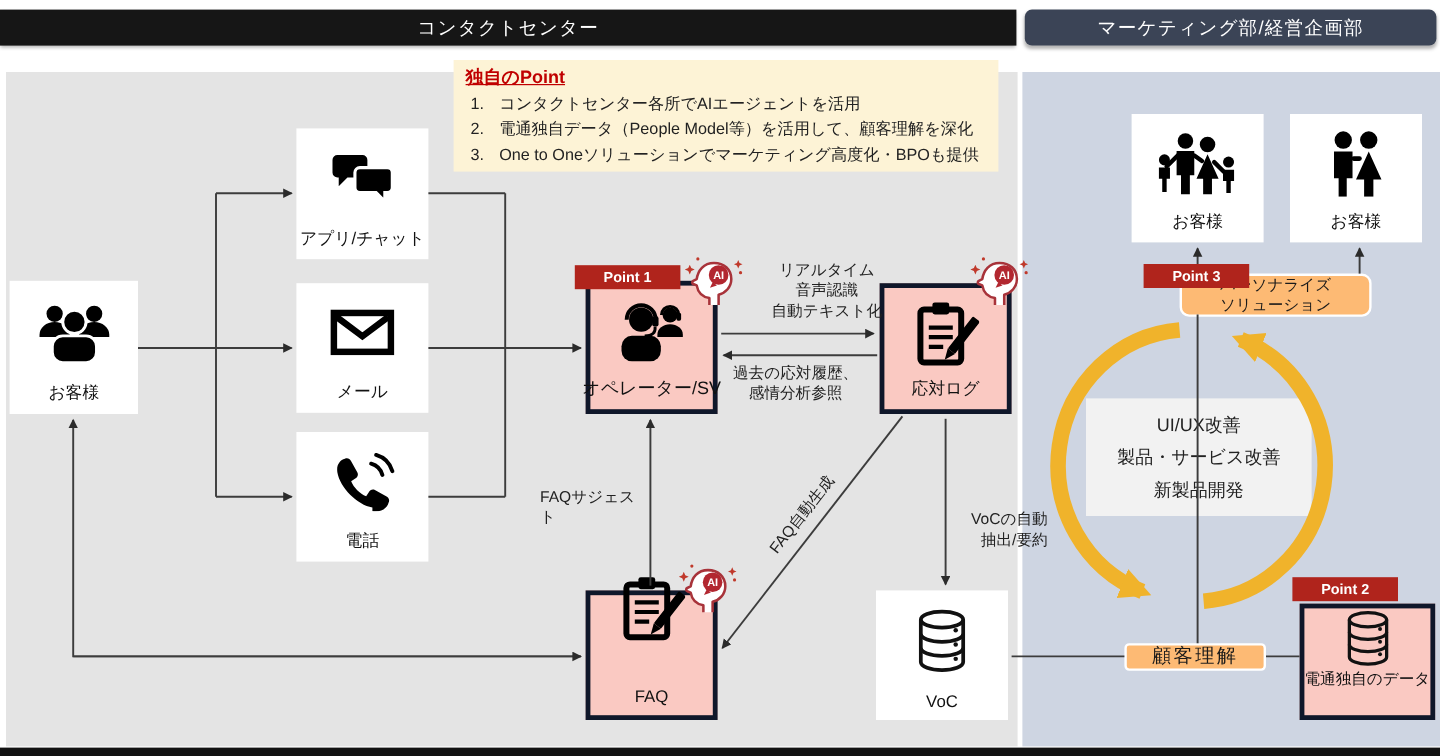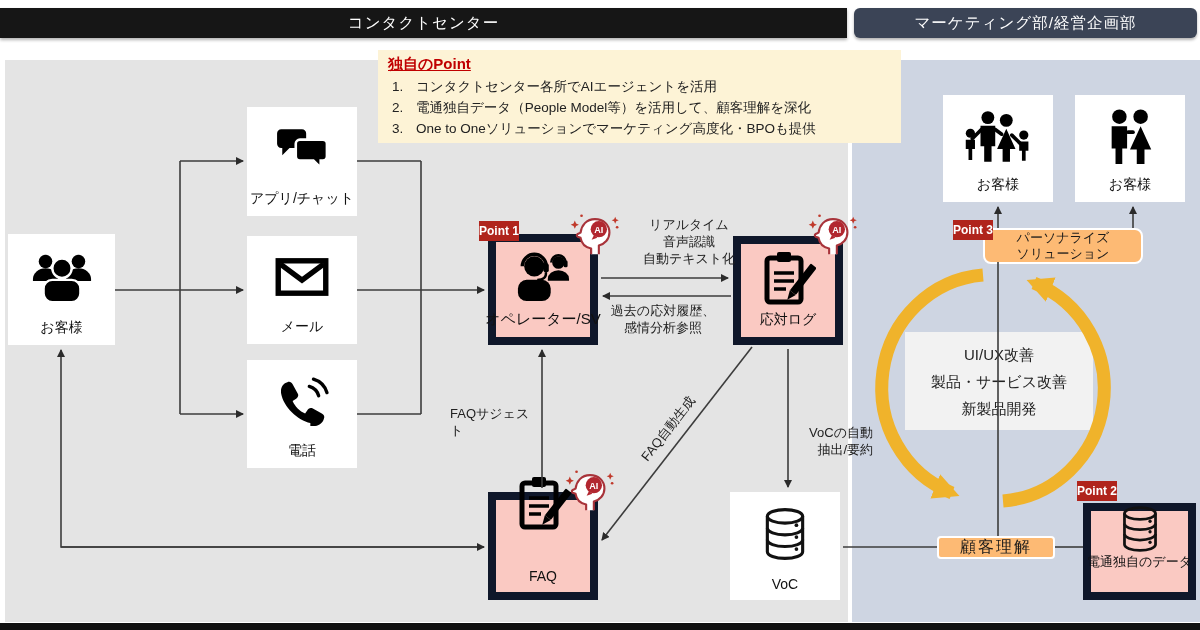--- a/index.html
+++ b/index.html
@@ -11,35 +11,35 @@
        font-size:15.5px;letter-spacing:1px;}
   #hdr-left{left:0;top:8px;width:847px;height:30px;background:#161616;
             box-shadow:0 2px 3px rgba(0,0,0,.3);}
   #hdr-right{left:854px;top:8px;width:343px;height:30px;background:#3b4456;
              border-radius:6px;box-shadow:0 2px 3px rgba(0,0,0,.3);}
   
   #bg-gray{left:5px;top:60px;width:843px;height:562px;background:#e4e4e4;}
   #bg-blue{left:852px;top:60px;width:348px;height:562px;background:#ced5e2;}
   #bar-bottom{left:0;top:623px;width:1200px;height:7px;background:#111;}
   
-  #note{left:378px;top:50px;width:523px;height:93px;background:#fdf3d6;
+  #note{left:378px;top:50px;width:454px;height:93px;background:#fdf3d6;
         padding:5px 10px;box-sizing:border-box;z-index:6;}
   #note .ttl{color:#c00000;font-weight:bold;font-size:15px;
              text-decoration:underline;margin-bottom:2px;}
   .note-item{display:flex;font-size:13.5px;line-height:21px;color:#222;}
   .note-item .n{width:24px;flex:none;padding-left:4px;}
   
   .box{background:#fff;display:flex;flex-direction:column;align-items:center;
        justify-content:flex-end;box-sizing:border-box;z-index:4;padding-bottom:8px;}
-  .box.pink{background:#fac9c2;border:8px solid #0f172a;}
+  .box.pink{background:#fac9c2;border:4px solid #0f172a;}
   .box .lbl{font-size:14px;color:#111;white-space:nowrap;}
   .box .ic{flex:1;display:flex;align-items:center;justify-content:center;width:100%;}
   
   .badge{background:#b0241c;color:#fff;font-size:12px;font-weight:bold;
-         padding:3px 0;z-index:12;white-space:nowrap;}
+         padding:3px 24px;z-index:12;white-space:nowrap;}
   
   .elabel{font-size:13px;line-height:17px;color:#222;text-align:center;z-index:5;}
   .elabel.left{text-align:right;}
   .rot{transform:rotate(-52deg);}
   
   .pill{background:#fdba74;border:2px solid #fff;display:flex;flex-direction:column;
         align-items:center;justify-content:center;box-sizing:border-box;z-index:4;}
   #uiux{left:905px;top:332px;width:188px;height:98px;background:rgba(243,243,243,.97);
         display:flex;flex-direction:column;align-items:center;justify-content:center;
         z-index:3;font-size:15px;line-height:27px;color:#222;}

